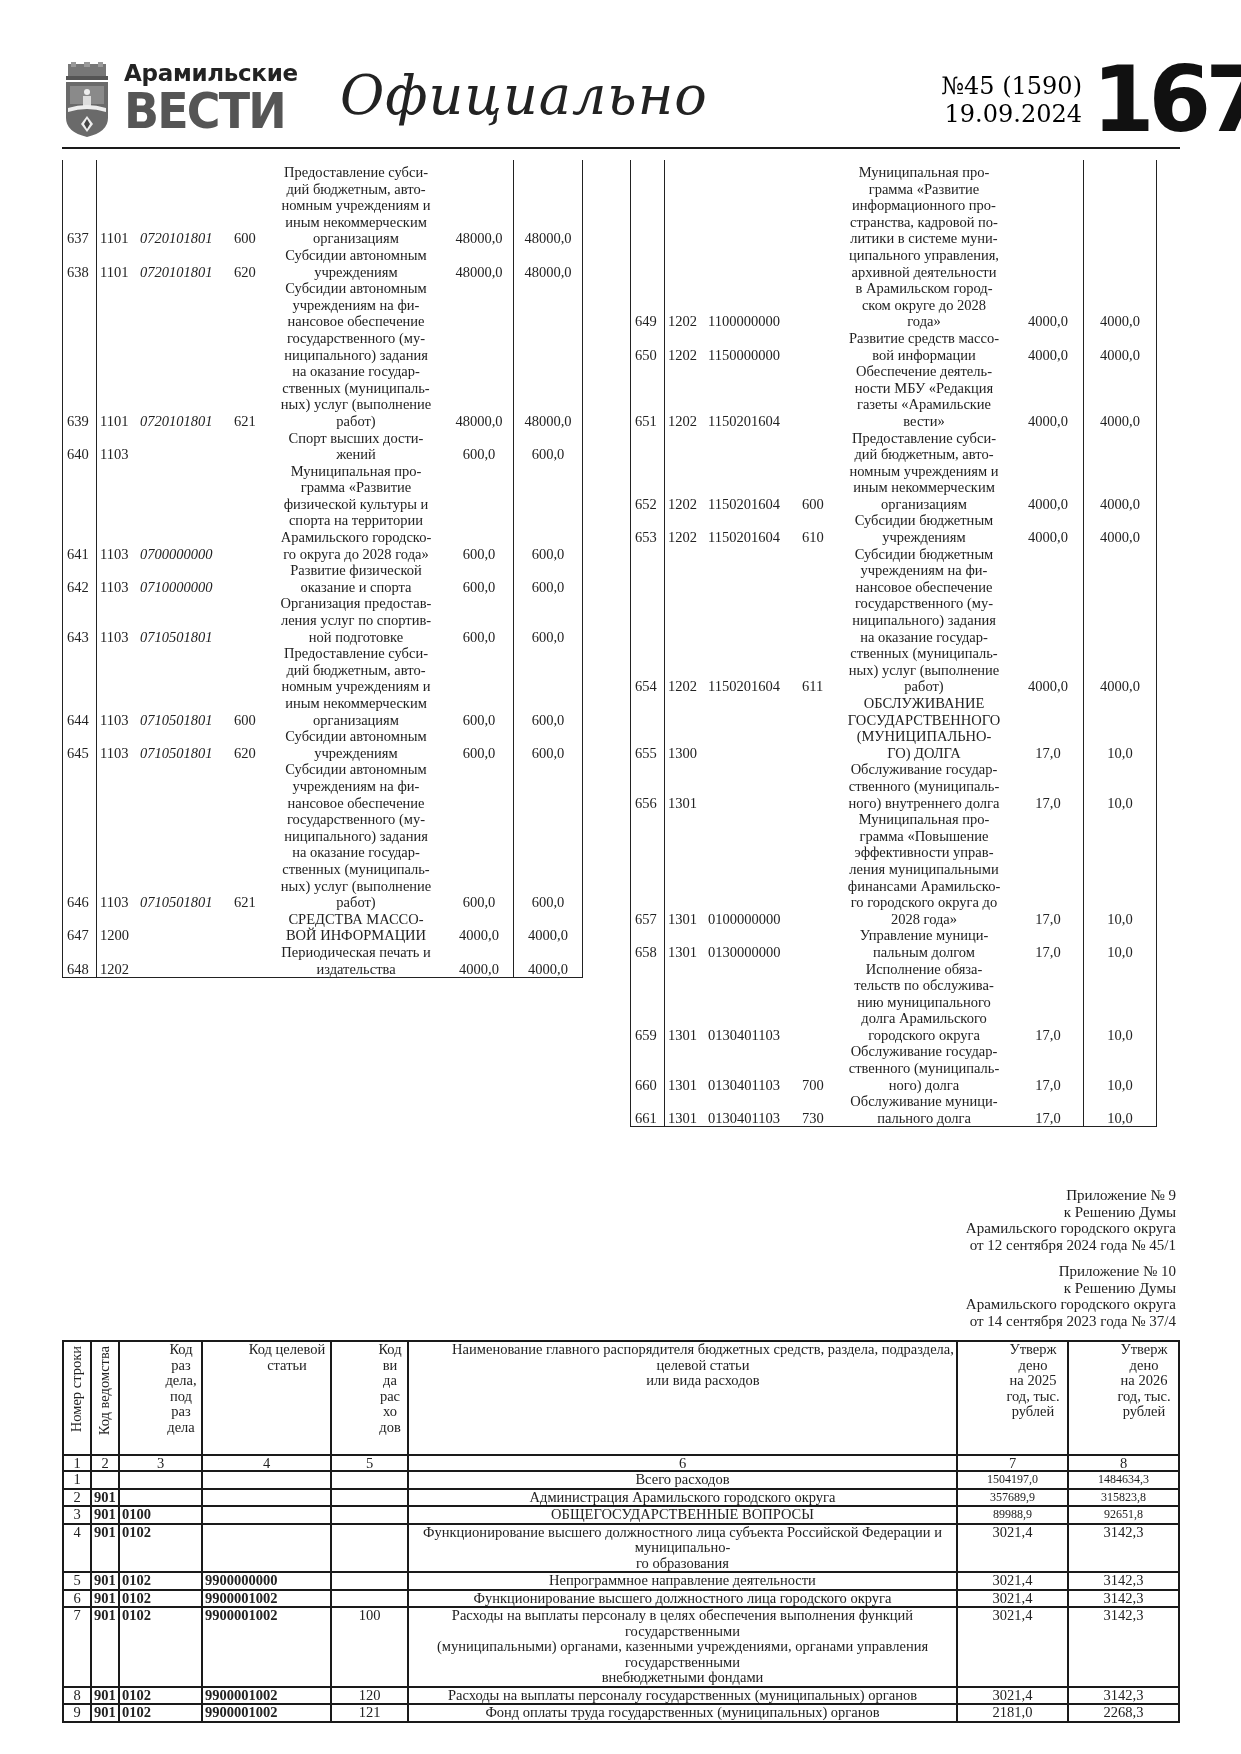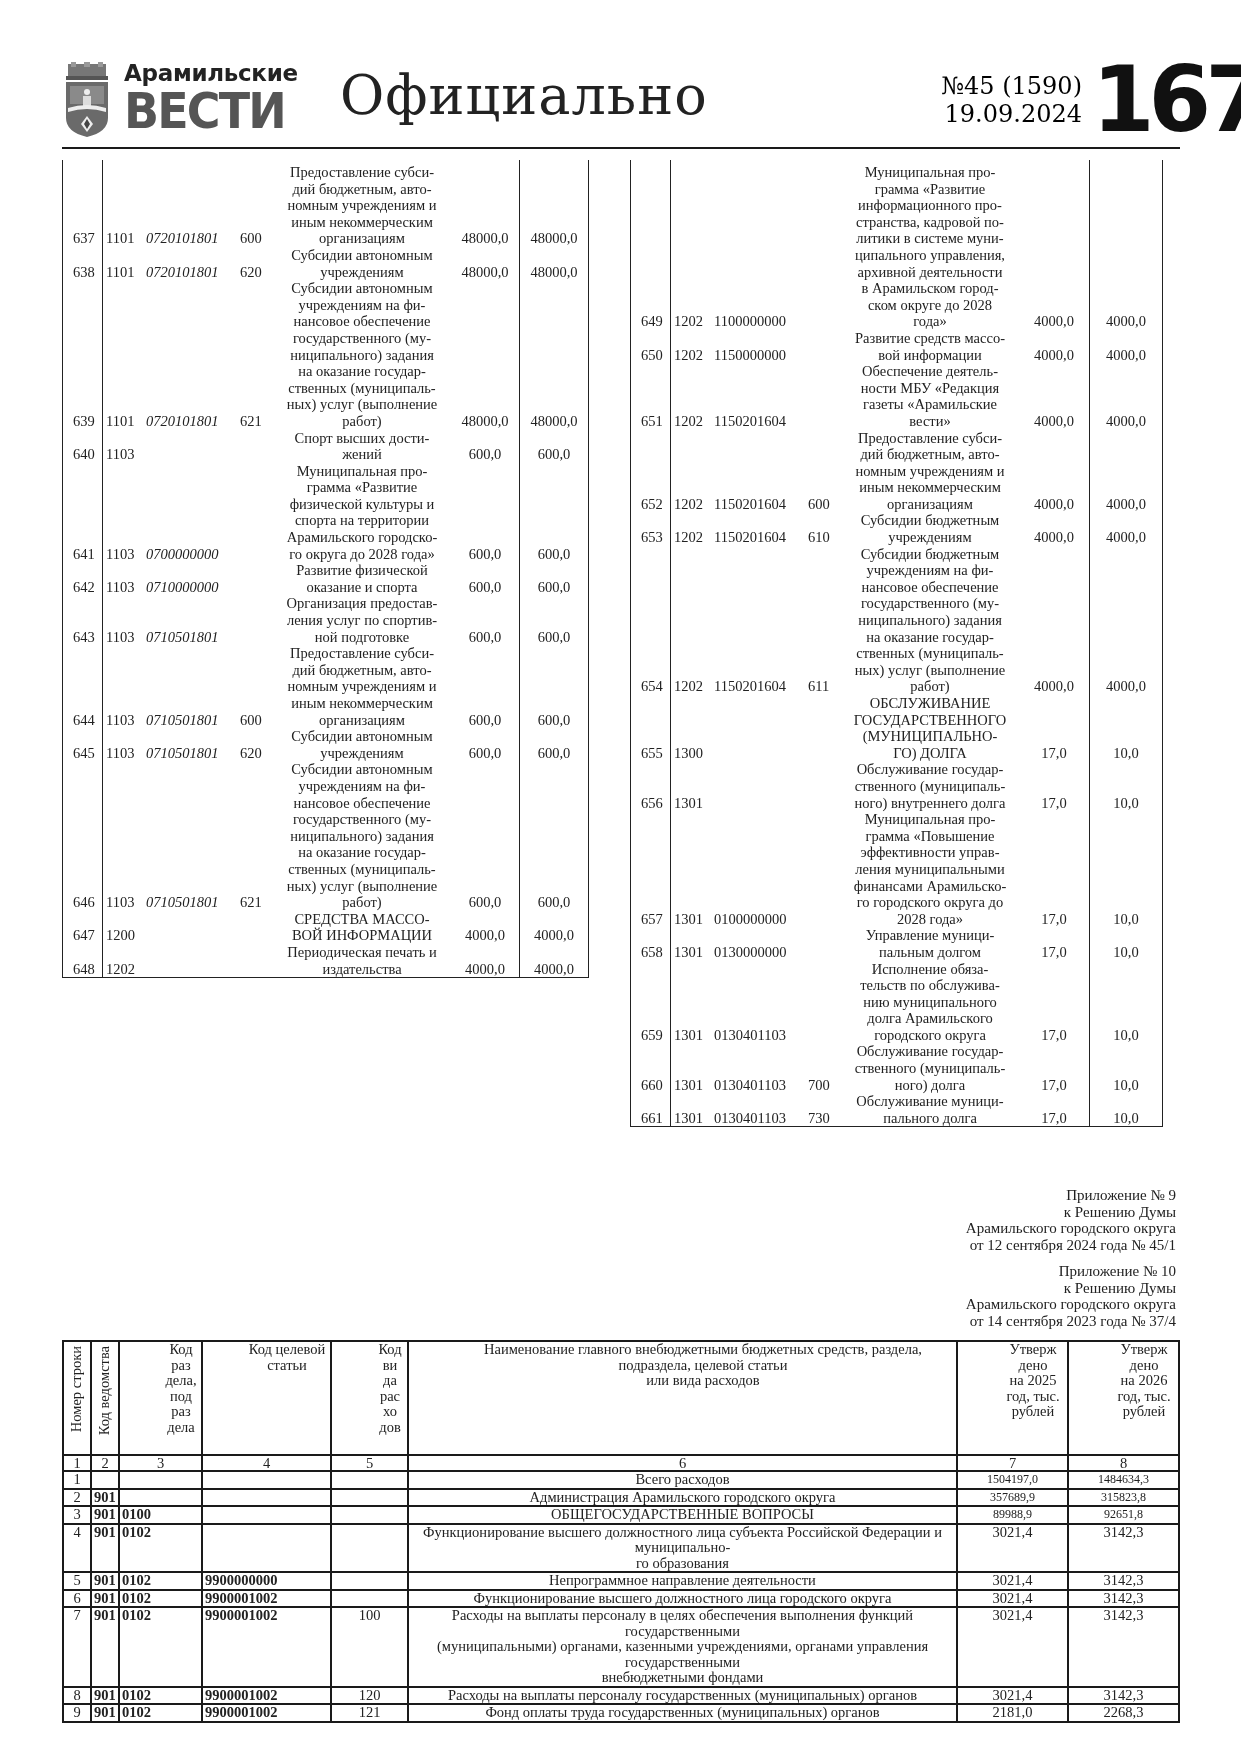--- a/index.html
+++ b/index.html
@@ -10,30 +10,30 @@
   .masthead { position: absolute; left: 62px; top: 58px; width: 1118px; height: 88px; }
   .mast-rule { position: absolute; left: 62px; top: 147px; width: 1118px; height: 2px; background: #1a1a1a; }
   .logo { position: absolute; left: 0; top: 4px; width: 50px; height: 76px; }
   .brand { position: absolute; left: 62px; top: 2px; }
   .brand-top { font-family: "DejaVu Sans", sans-serif; font-weight: bold; font-size: 23px;
                color: #222; letter-spacing: -0.3px; line-height: 26px; }
   .brand-bottom { font-family: "DejaVu Sans", sans-serif; font-weight: bold; font-size: 50px;
                   color: #555; line-height: 50px; letter-spacing: -2px; transform: scaleX(0.92);
                   transform-origin: left; }
   .section-title { position: absolute; left: 278px; top: 6px; font-family: "DejaVu Serif", serif;
-                   font-size: 54px; color: #222; letter-spacing: 1px; }
+                   font-style: italic; font-size: 54px; color: #222; letter-spacing: 1px; }
   .issue { position: absolute; left: 820px; top: 14px; text-align: right; width: 200px;
            font-family: "DejaVu Serif", serif; font-size: 24px; line-height: 28px; color: #000000; }
   .page-num { position: absolute; left: 1030px; top: -8px; font-family: "DejaVu Sans", sans-serif;
               font-weight: bold; font-size: 90px; color: #111; letter-spacing: -6px; line-height: 100px; }
 
   
   .ctable { position: absolute; border-collapse: collapse; font-size: 14.5px; line-height: 16.6px; }
   .ctable td { padding: 0 3px; vertical-align: bottom; white-space: nowrap; }
-  .ctable td.c-row { border-right: 1.5px solid #222; border-left: 1.5px solid #222; text-align: left; padding-left: 10px; }
+  .ctable td.c-row { border-right: 1.5px solid #222; border-left: 1.5px solid #222; text-align: left; padding-left: 4px; }
   .ctable td.c-desc { white-space: pre-line; text-align: center; }
   .ctable td.c-y1 { border-right: 1.5px solid #222; text-align: center; }
   .ctable td.c-y2 { border-right: 1.5px solid #222; text-align: center; }
   .ctable tr.lastrow td { border-bottom: 1.5px solid #222; }
   .ctable tr.toprow td { height: 4px; padding: 0; }
   #left-table { left: 62px; top: 160px; }
   #right-table { left: 630px; top: 160px; }
   #left-table td.c-row { width: 26px; }
   #left-table td.c-dept { width: 34px; }
   #left-table td.c-target { width: 88px; font-style: italic; }
@@ -464,21 +464,21 @@
 раз
 дела</th>
       <th class="target" style="white-space:pre-line">Код целевой
 статьи</th>
       <th class="kind" style="white-space:pre-line">Код
 ви
 да
 рас
 хо
 дов</th>
-      <th style="white-space:pre-line">Наименование главного внебюджетными бюджетных средств, раздела, подраздела, целевой статьи
+      <th style="white-space:pre-line">Наименование главного распорядителя бюджетных средств, раздела, подраздела, целевой статьи
 или вида расходов</th>
       <th class="year" style="white-space:pre-line">Утверж
 дено
 на 2025
 год, тыс.
 рублей</th>
       <th class="year" style="white-space:pre-line">Утверж
 дено
 на 2026
 год, тыс.

